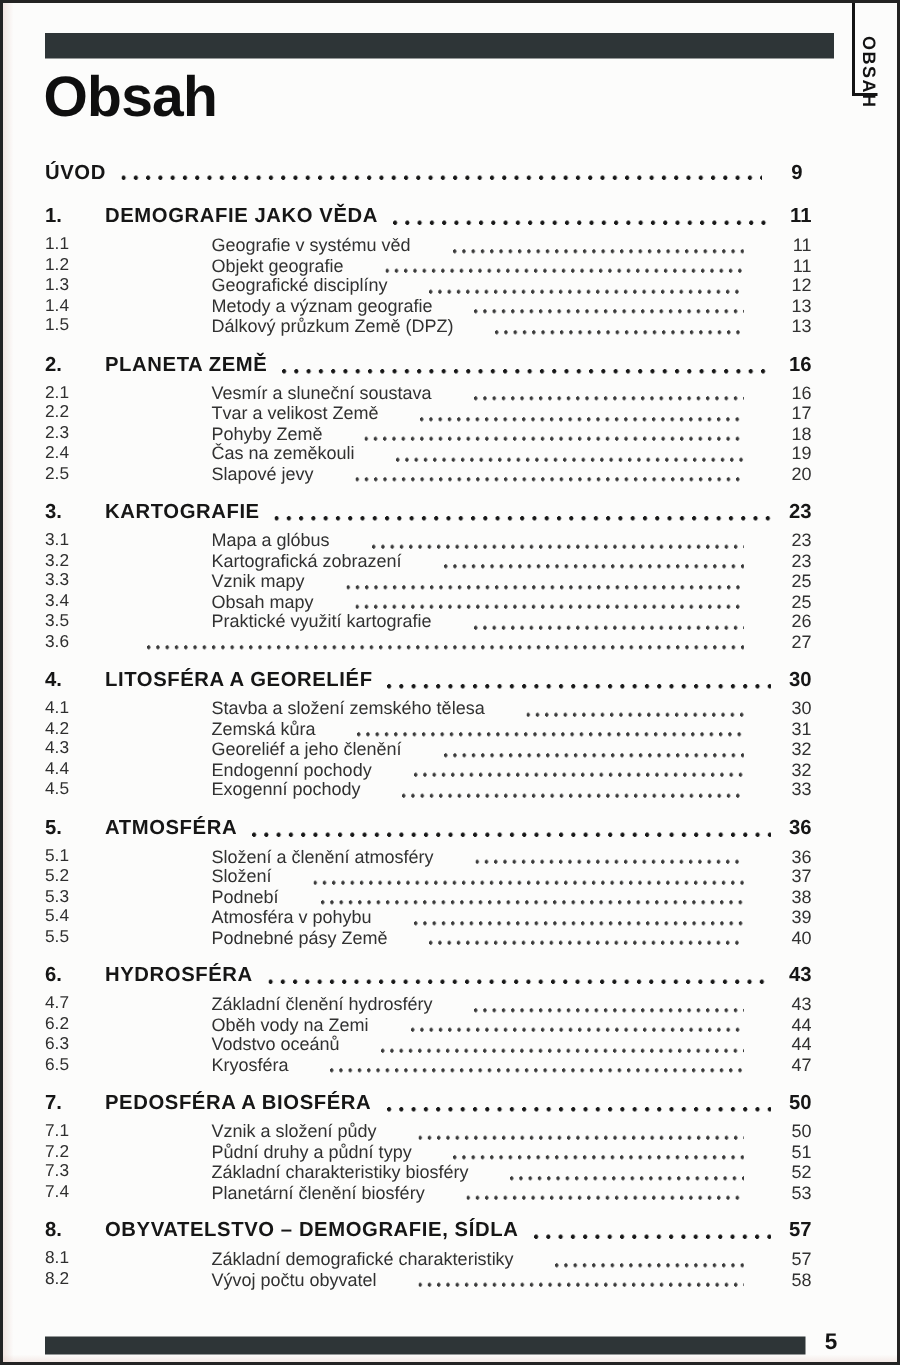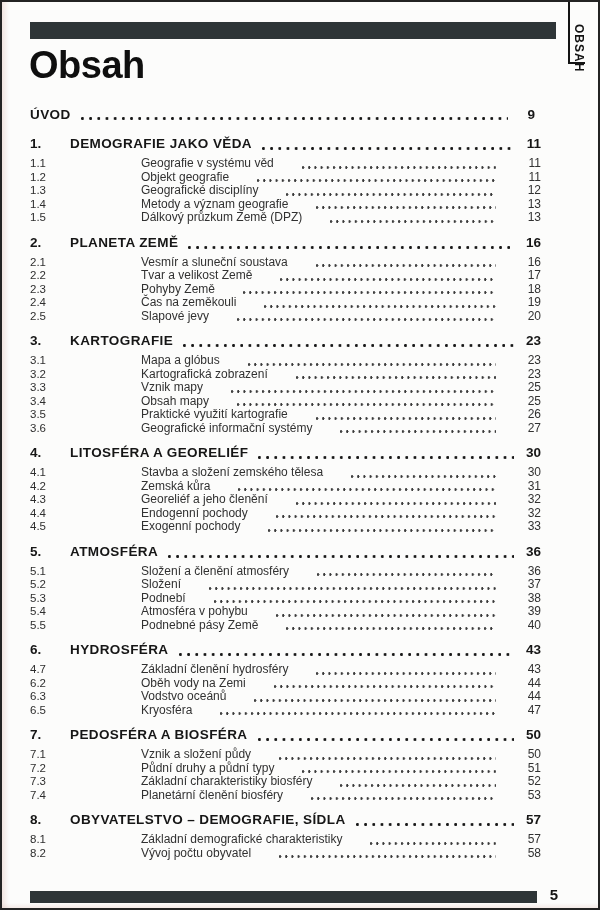--- a/index.html
+++ b/index.html
@@ -225,21 +225,20 @@
         <span class="page-num sub">25</span>
       </div>
             <div class="row row-sub">
         <span class="num sub">3.5</span>
         <span class="sub-title">Praktické využití kartografie</span>
         <span class="leader leader-sub"></span>
         <span class="page-num sub">26</span>
       </div>
             <div class="row row-sub">
         <span class="num sub">3.6</span>
-        <span class="sub-title">Geografické informační systémy</span>
         <span class="leader leader-sub"></span>
         <span class="page-num sub">27</span>
       </div>
           </div>
   </section>
 
   <section class="toc-section">
     <div class="row row-main">
       <span class="num">4.</span>
       <span class="sec-title">LITOSFÉRA A GEORELIÉF</span>

